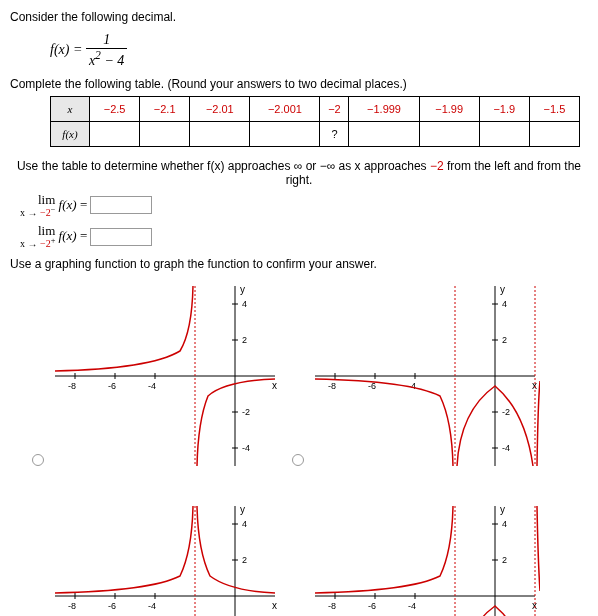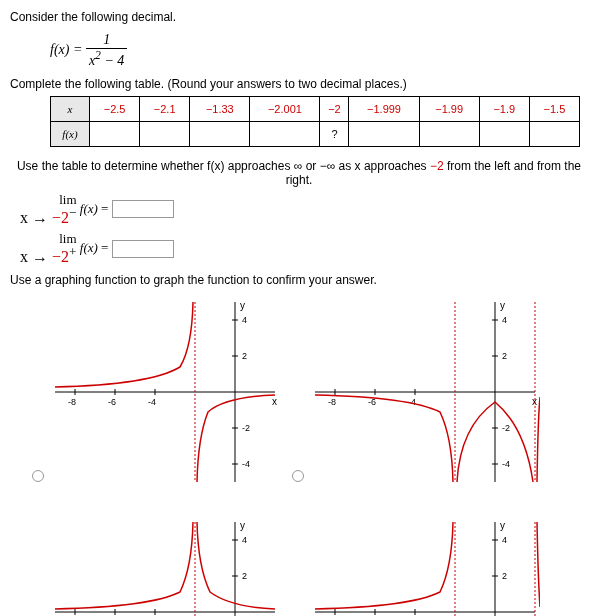--- a/index.html
+++ b/index.html
@@ -60,21 +60,21 @@
       font-family: 'Times New Roman', serif;
       font-size: 13px;
     }
     .limit-block {
       display: inline-block;
       text-align: right;
       vertical-align: middle;
       line-height: 1;
     }
     .limit-block .top { display: block; }
-    .limit-block .bot { display: block; font-size: 16px; }
+    .limit-block .bot { display: block; font-size: 10px; }
     .graphs-container {
       display: flex;
       flex-wrap: wrap;
       margin-top: 10px;
       margin-left: 40px;
       gap: 30px;
     }
     .graph {
       width: 230px;
       height: 190px;
@@ -112,21 +112,21 @@
 </div>
 
 <div>Complete the following table. (Round your answers to two decimal places.)</div>
 
 <table class="data-table">
   <tbody>
       <tr>
     <td class="header-cell">x</td>
     <td class="red-num">−2.5</td>
     <td class="red-num">−2.1</td>
-    <td class="red-num">−1.33</td>
+    <td class="red-num">−2.01</td>
     <td class="red-num">−2.001</td>
     <td class="red-num" style="width:20px;">−2</td>
     <td class="red-num">−1.999</td>
     <td class="red-num">−1.99</td>
     <td class="red-num">−1.9</td>
     <td class="red-num">−1.5</td>
   </tr>
   <tr>
     <td class="header-cell">f(x)</td>
     <td></td>

